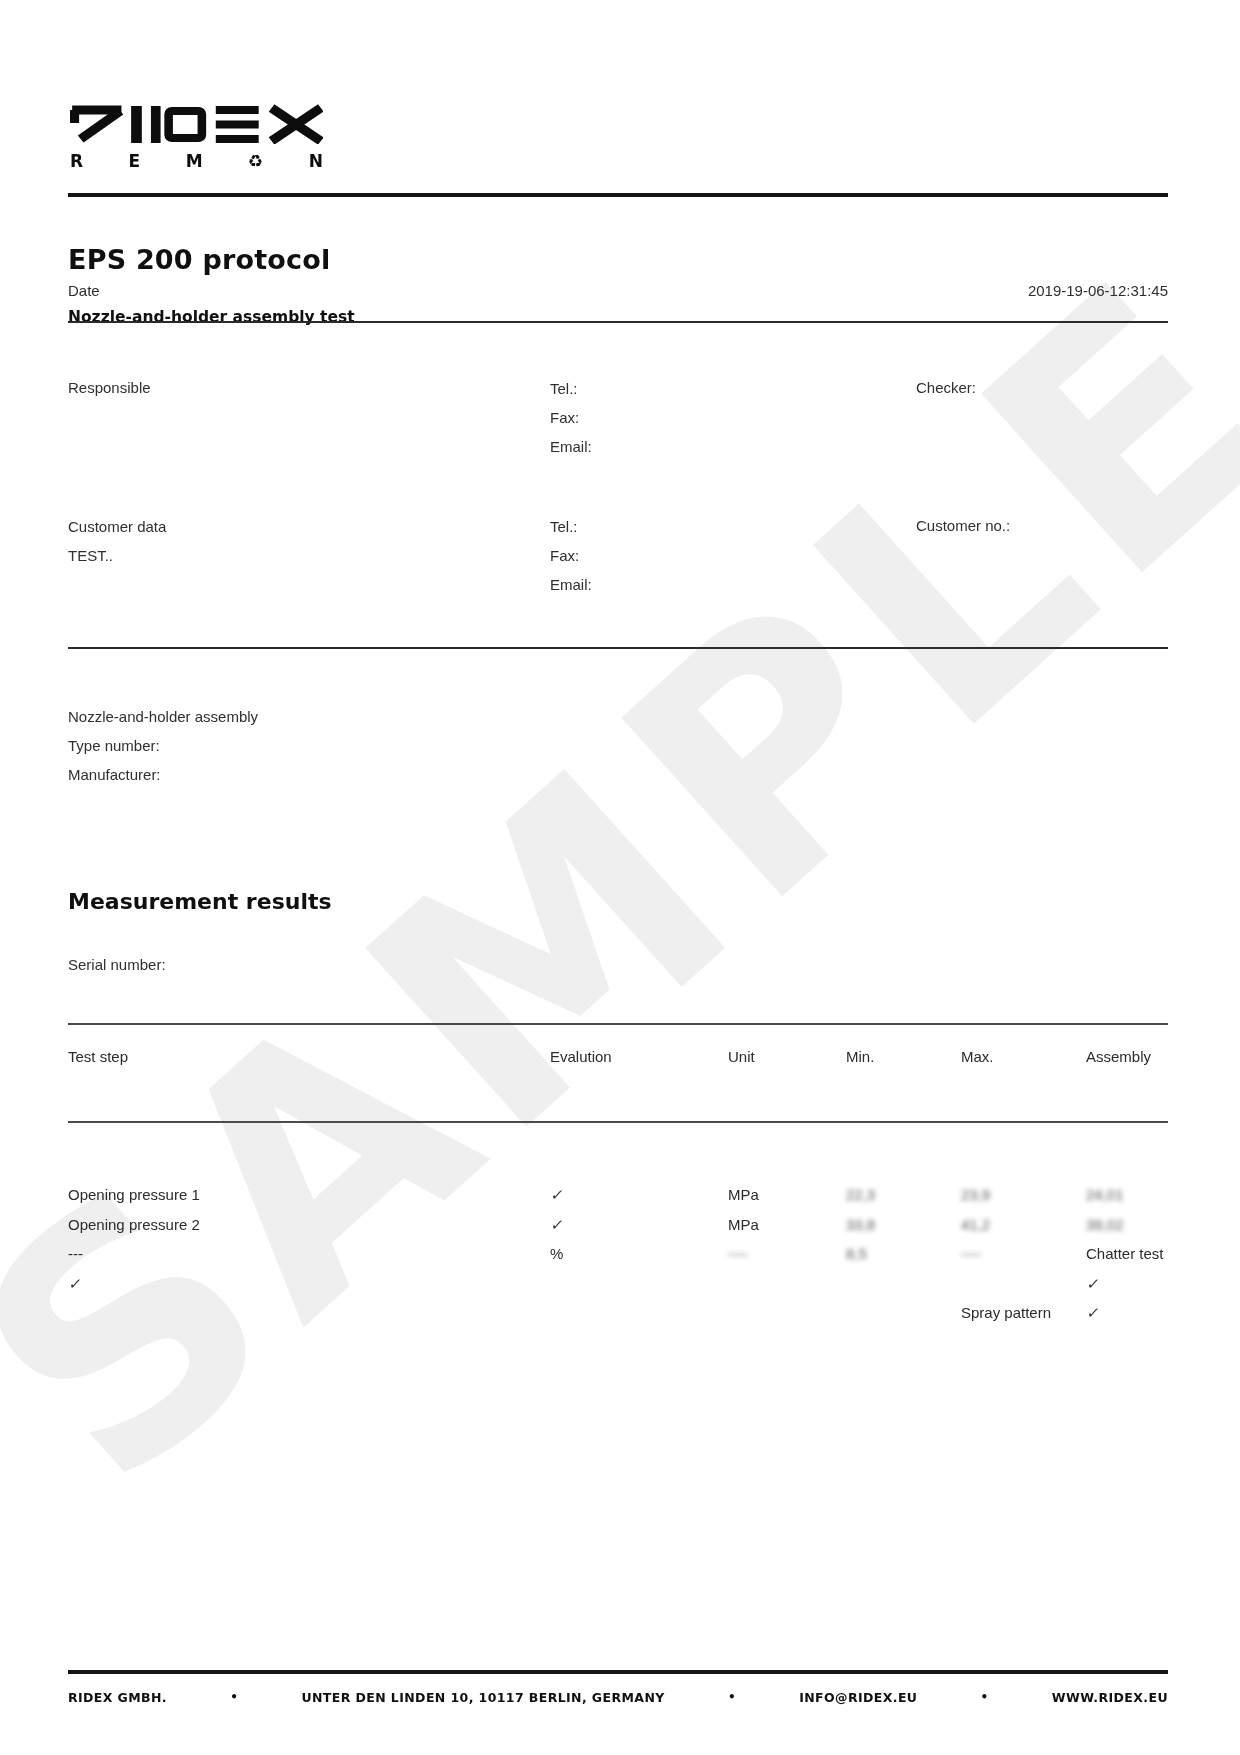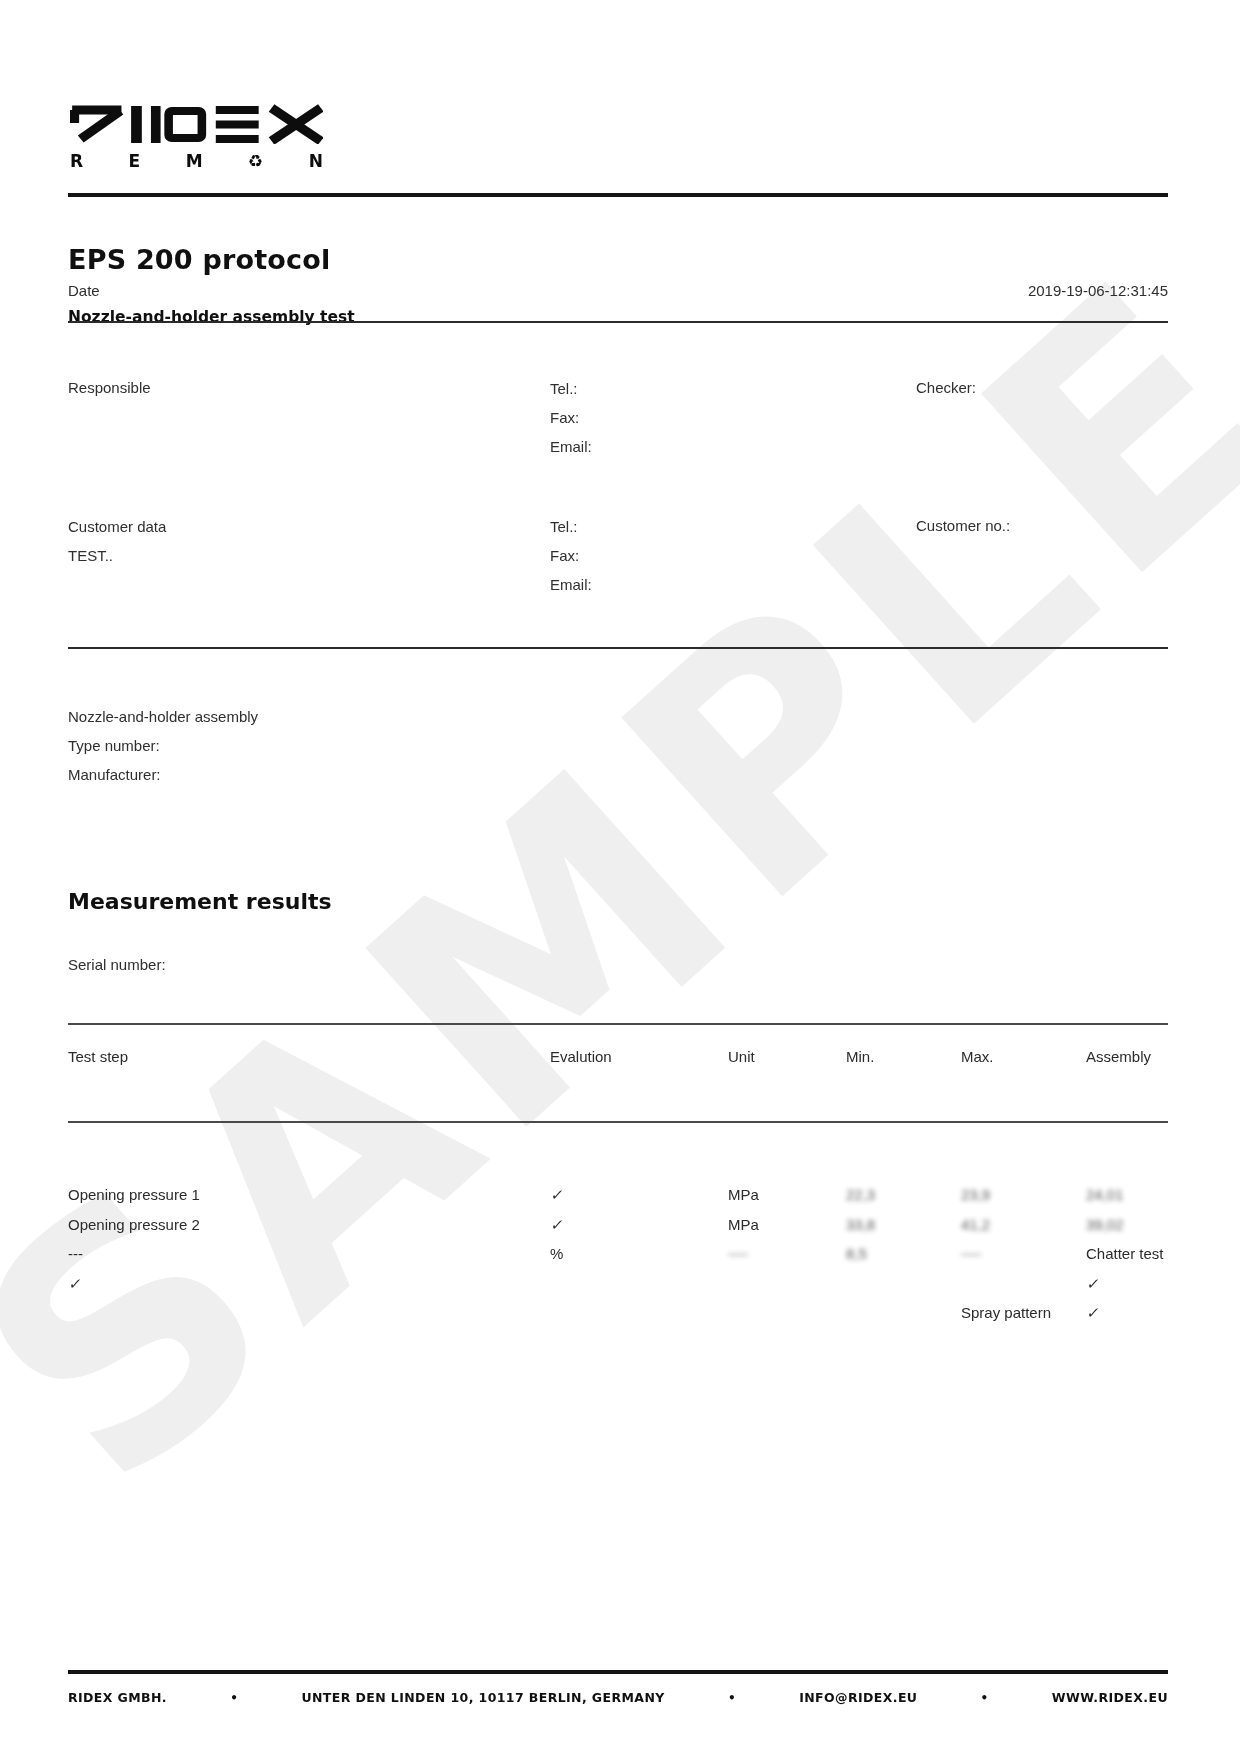--- a/index.html
+++ b/index.html
@@ -49,21 +49,21 @@
   .tbl-grid{
     display:grid;
     grid-template-columns:482px 178px 118px 115px 125px 82px;
     width:1100px;font-size:15px;color:#2b2b2b;
   }
   .tbl-grid.rows{grid-auto-rows:29.5px;}
   .cell{white-space:nowrap;overflow:visible;}
   .check{font-size:15px;transform:skewX(-10deg);display:inline-block;}
   .blur{filter:blur(2.6px);color:#3c3c3c;opacity:.85;}
   .footer-row{
-    display:flex;justify-content:space-between;align-items:center;
+    display:flex;justify-content:space-between;
     width:1100px;
     font-family:"DejaVu Sans",sans-serif;
     font-size:12.5px;font-weight:700;letter-spacing:.4px;color:#101010;
     white-space:nowrap;
   }
   .footer-row .dot{font-size:12px;}
   svg .stroke{stroke:#0d0d0d;fill:none;}
 </style>
 </head>
 <body>

